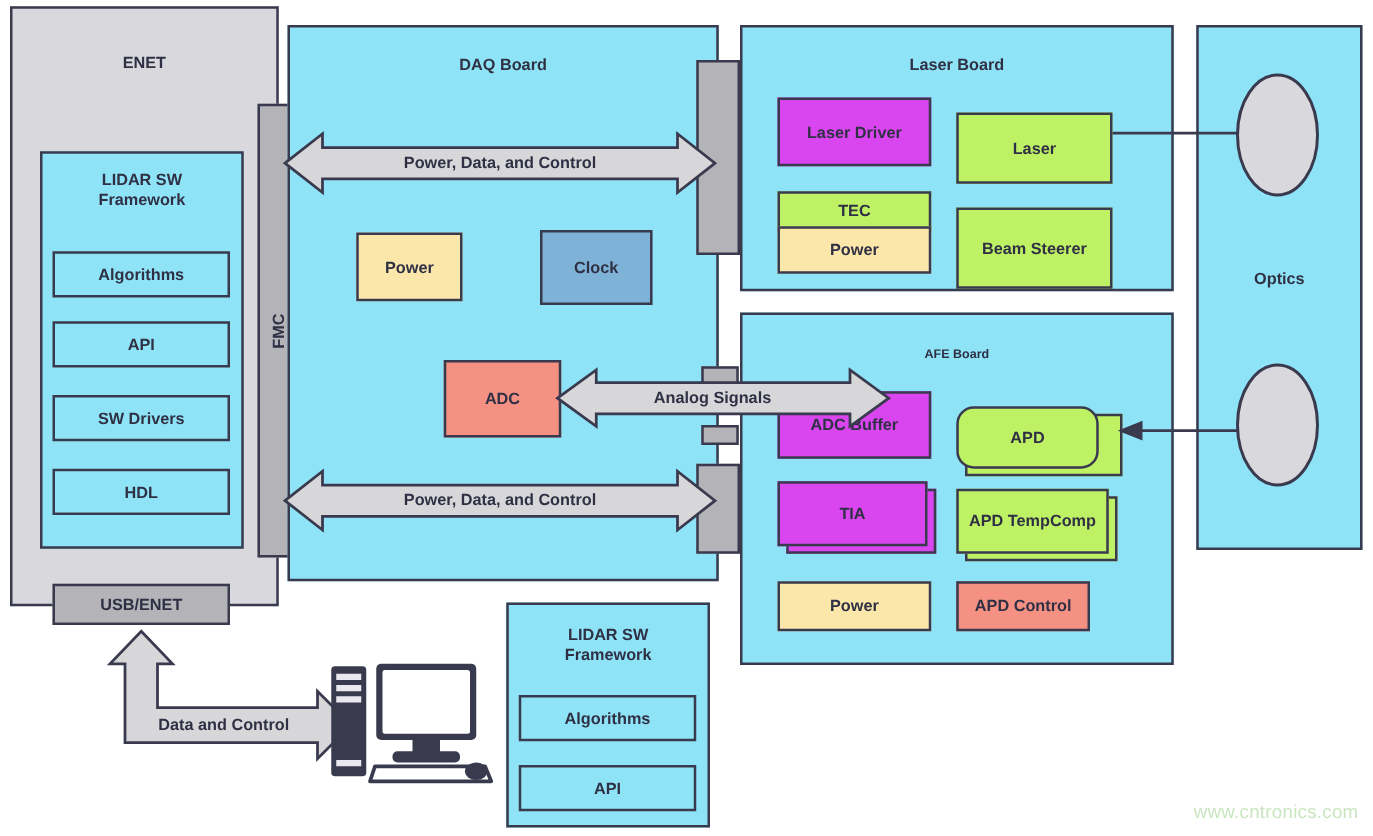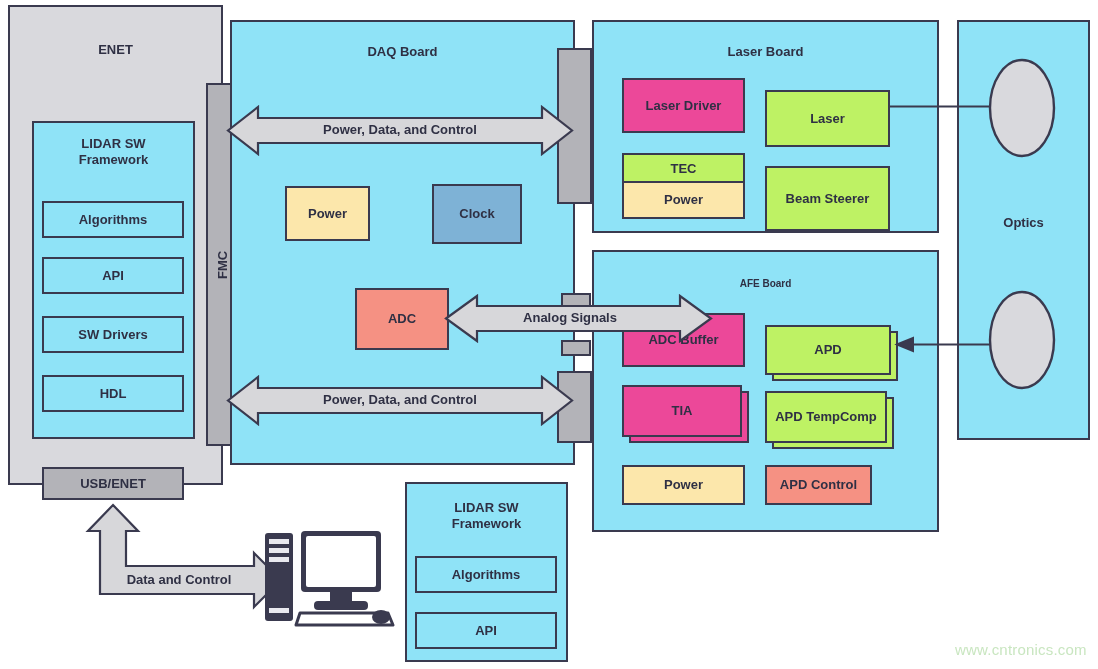--- a/index.html
+++ b/index.html
@@ -33,21 +33,21 @@
     text-align:center;
     line-height:1.22;
   }
   .plain{ border:none; }
   .cyan   { background:#8fe3f7; }
   .grey   { background:#bef264;margin-top:12px; }
   .grey2  { background:#b3b3b8; }
   .yellow { background:#fce7ab; }
   .blue   { background:#7eb2d6; }
   .red    { background:#f59183; }
-  .green  { background:#ec4899; }
+  .green  { background:#d946ef; }
   svg{ position:absolute; left:0; top:0; overflow:visible; }
   .lbl{
     position:absolute;
     color:#2f3044;
     font-weight:bold;
     text-align:center;
     pointer-events:none;
     line-height:1.2;
   }
   .vert{
@@ -112,21 +112,21 @@
   <div class="panel-title" style="left:592px;top:278px;width:347px;font-size:10px;">AFE Board</div>
 
   <div class="box green" style="left:622px;top:313px;width:123px;height:54px;font-size:13px;">ADC Buffer</div>
 
   <div class="box green" style="left:629px;top:391px;width:120px;height:52px;"></div>
   <div class="box green" style="left:622px;top:385px;width:120px;height:52px;font-size:13px;">TIA</div>
 
   <div class="box yellow" style="left:622px;top:465px;width:123px;height:40px;font-size:13px;">Power</div>
 
   <div class="box grey" style="left:772px;top:319px;width:126px;height:50px;"></div>
-  <div class="box grey" style="left:765px;top:313px;width:126px;height:50px;font-size:13px;">APD</div>
+  <div class="box grey" style="left:765px;top:313px;width:114px;height:50px;font-size:13px;border-radius:14px;">APD</div>
 
   <div class="box grey" style="left:772px;top:385px;width:122px;height:52px;"></div>
   <div class="box grey" style="left:765px;top:379px;width:122px;height:52px;font-size:13px;">
     <span>APD Temp</span>
       <br>
     <span>Comp</span>
   </div>
 
   <div class="box red" style="left:765px;top:465px;width:107px;height:40px;font-size:13px;">APD Control</div>
 

